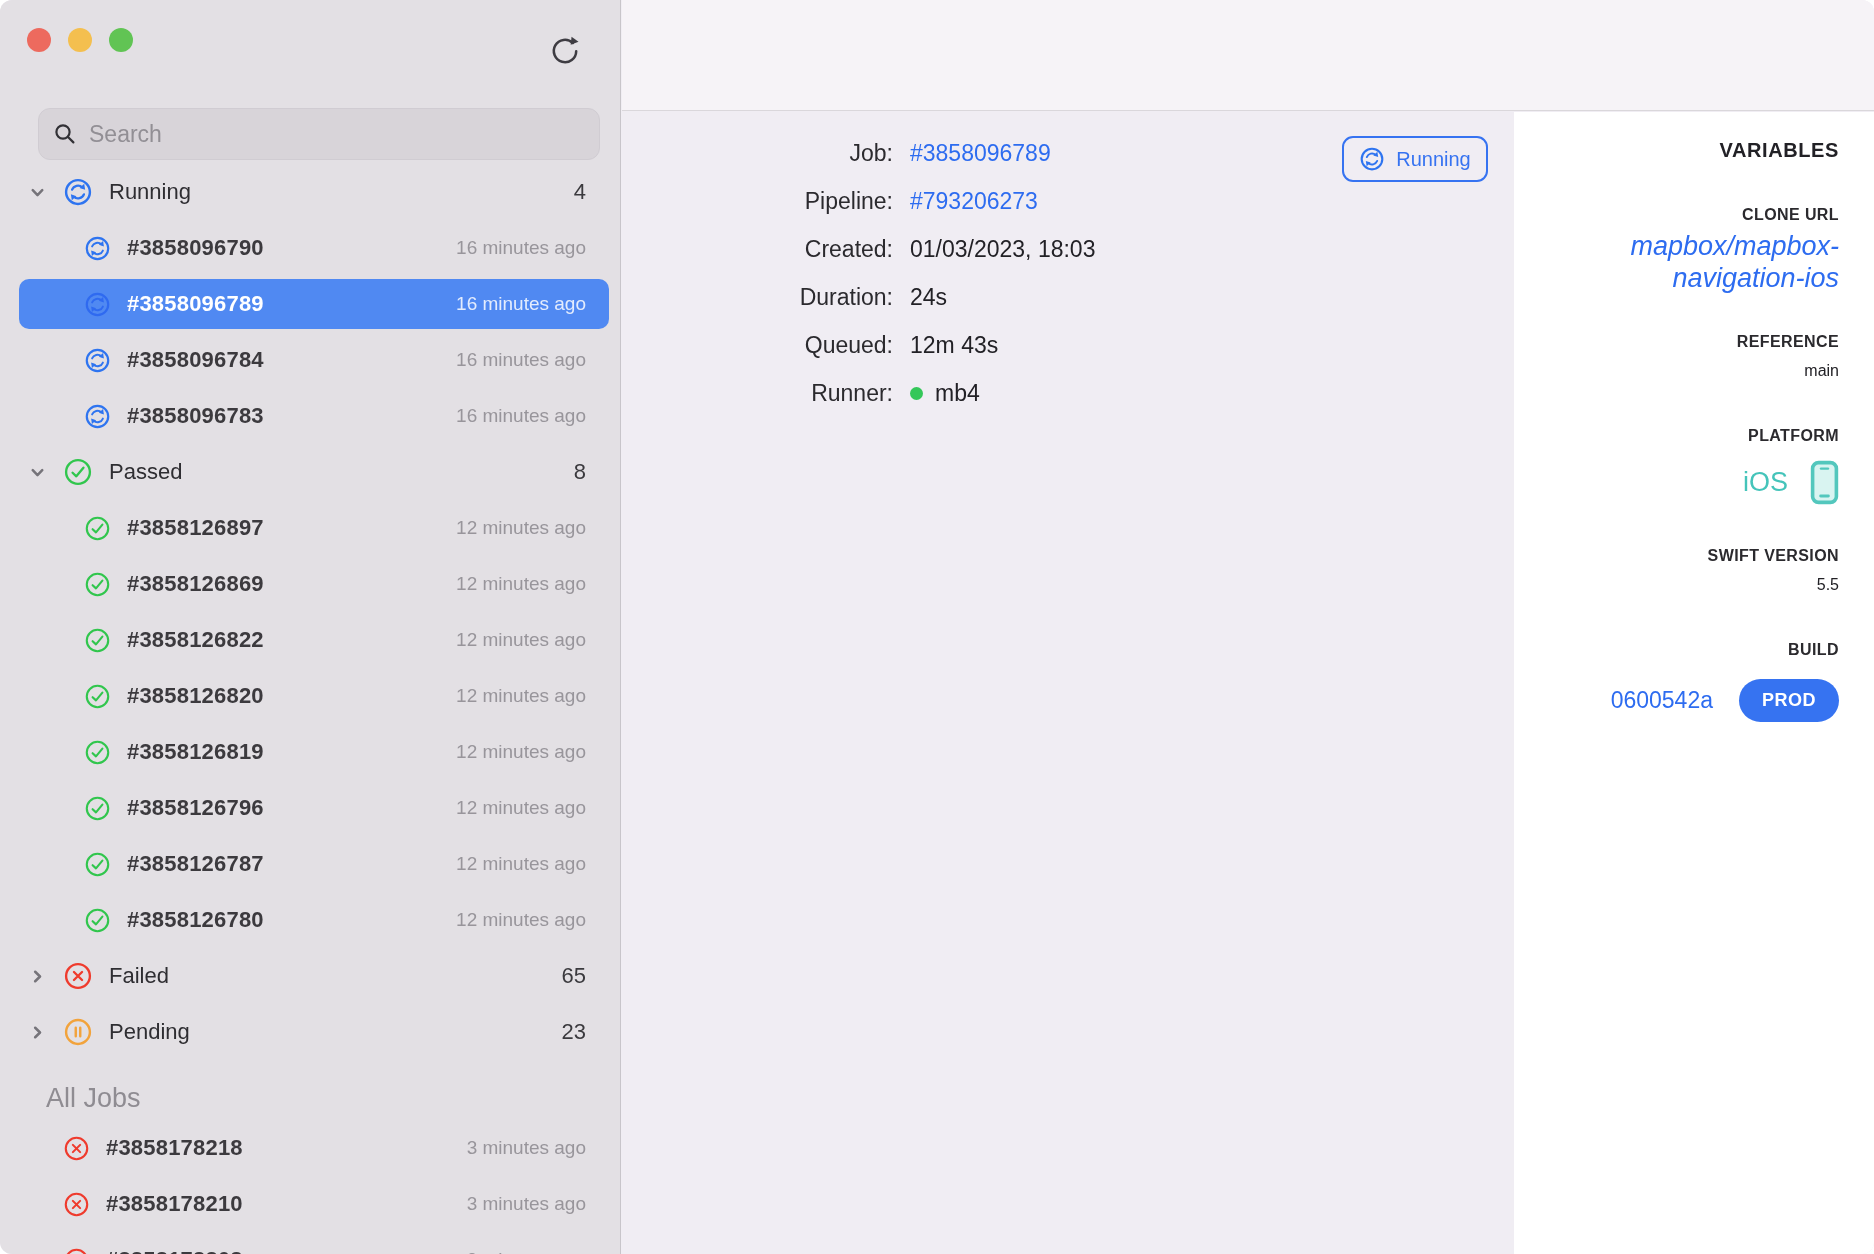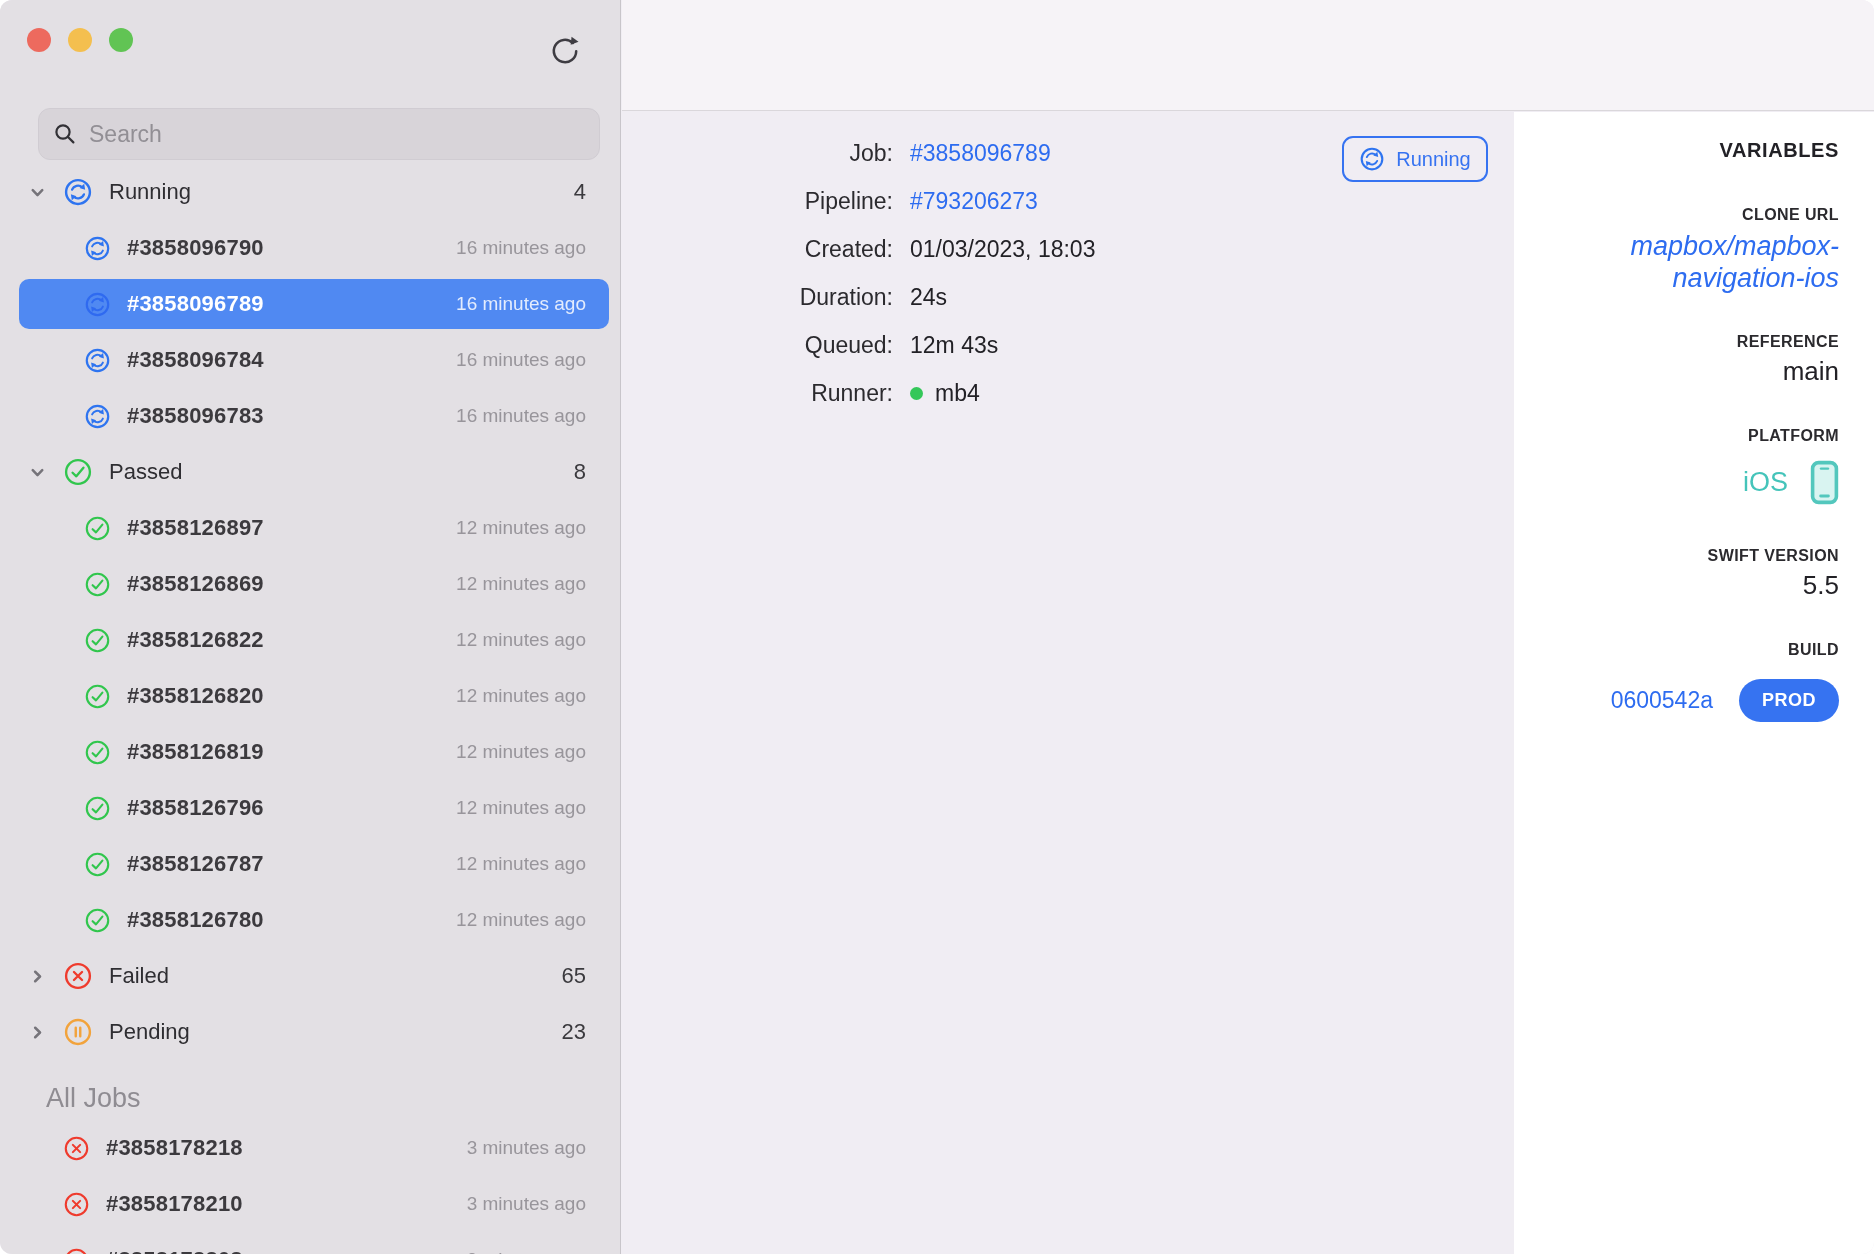--- a/index.html
+++ b/index.html
@@ -58,21 +58,21 @@
   .status-badge .blabel{font-size:20px;color:var(--badge);}
   .status-badge .bicon{width:26px;height:26px;display:flex;}
 
   
   .panel{position:absolute;right:0;top:112px;bottom:0;width:360px;background:var(--panel-bg);padding:26px 35px 0 12px;text-align:right;}
   .panel-title{font-size:20px;font-weight:700;color:#222126;letter-spacing:.6px;line-height:24px;}
   .flabel{font-size:16px;font-weight:600;color:#2b2a2e;letter-spacing:.4px;line-height:20px;}
   .m-cloneurl{margin-top:43px;}
   .clone-link{margin-top:5px;margin-left:auto;width:225px;font-size:27px;line-height:32px;color:var(--link);cursor:pointer;font-style:italic;}
   .m-reference{margin-top:38px;}
-  .fvalue{font-size:26px;color:#222126;line-height:28px;margin-top:5px;}
+  .fvalue{font-size:16px;color:#222126;line-height:28px;margin-top:5px;}
   .m-platform{margin-top:41px;}
   .platform-row{margin-top:13px;height:46px;display:flex;align-items:center;justify-content:flex-end;gap:22px;}
   .platform-name{font-size:27px;font-weight:500;color:var(--teal);}
   .phone{width:29px;height:45px;display:flex;color:#53c7bd;}
   .m-swift{margin-top:41px;}
   .m-build{margin-top:41px;}
   .build-row{margin-top:19px;display:flex;align-items:center;justify-content:flex-end;gap:26px;}
   .build-link{font-size:23px;color:var(--link);cursor:pointer;}
   .prod-pill{height:43px;padding:0 23px;border-radius:22px;background:var(--badge);color:#fff;font-size:18px;font-weight:700;letter-spacing:.5px;display:flex;align-items:center;}
   svg{display:block;}

